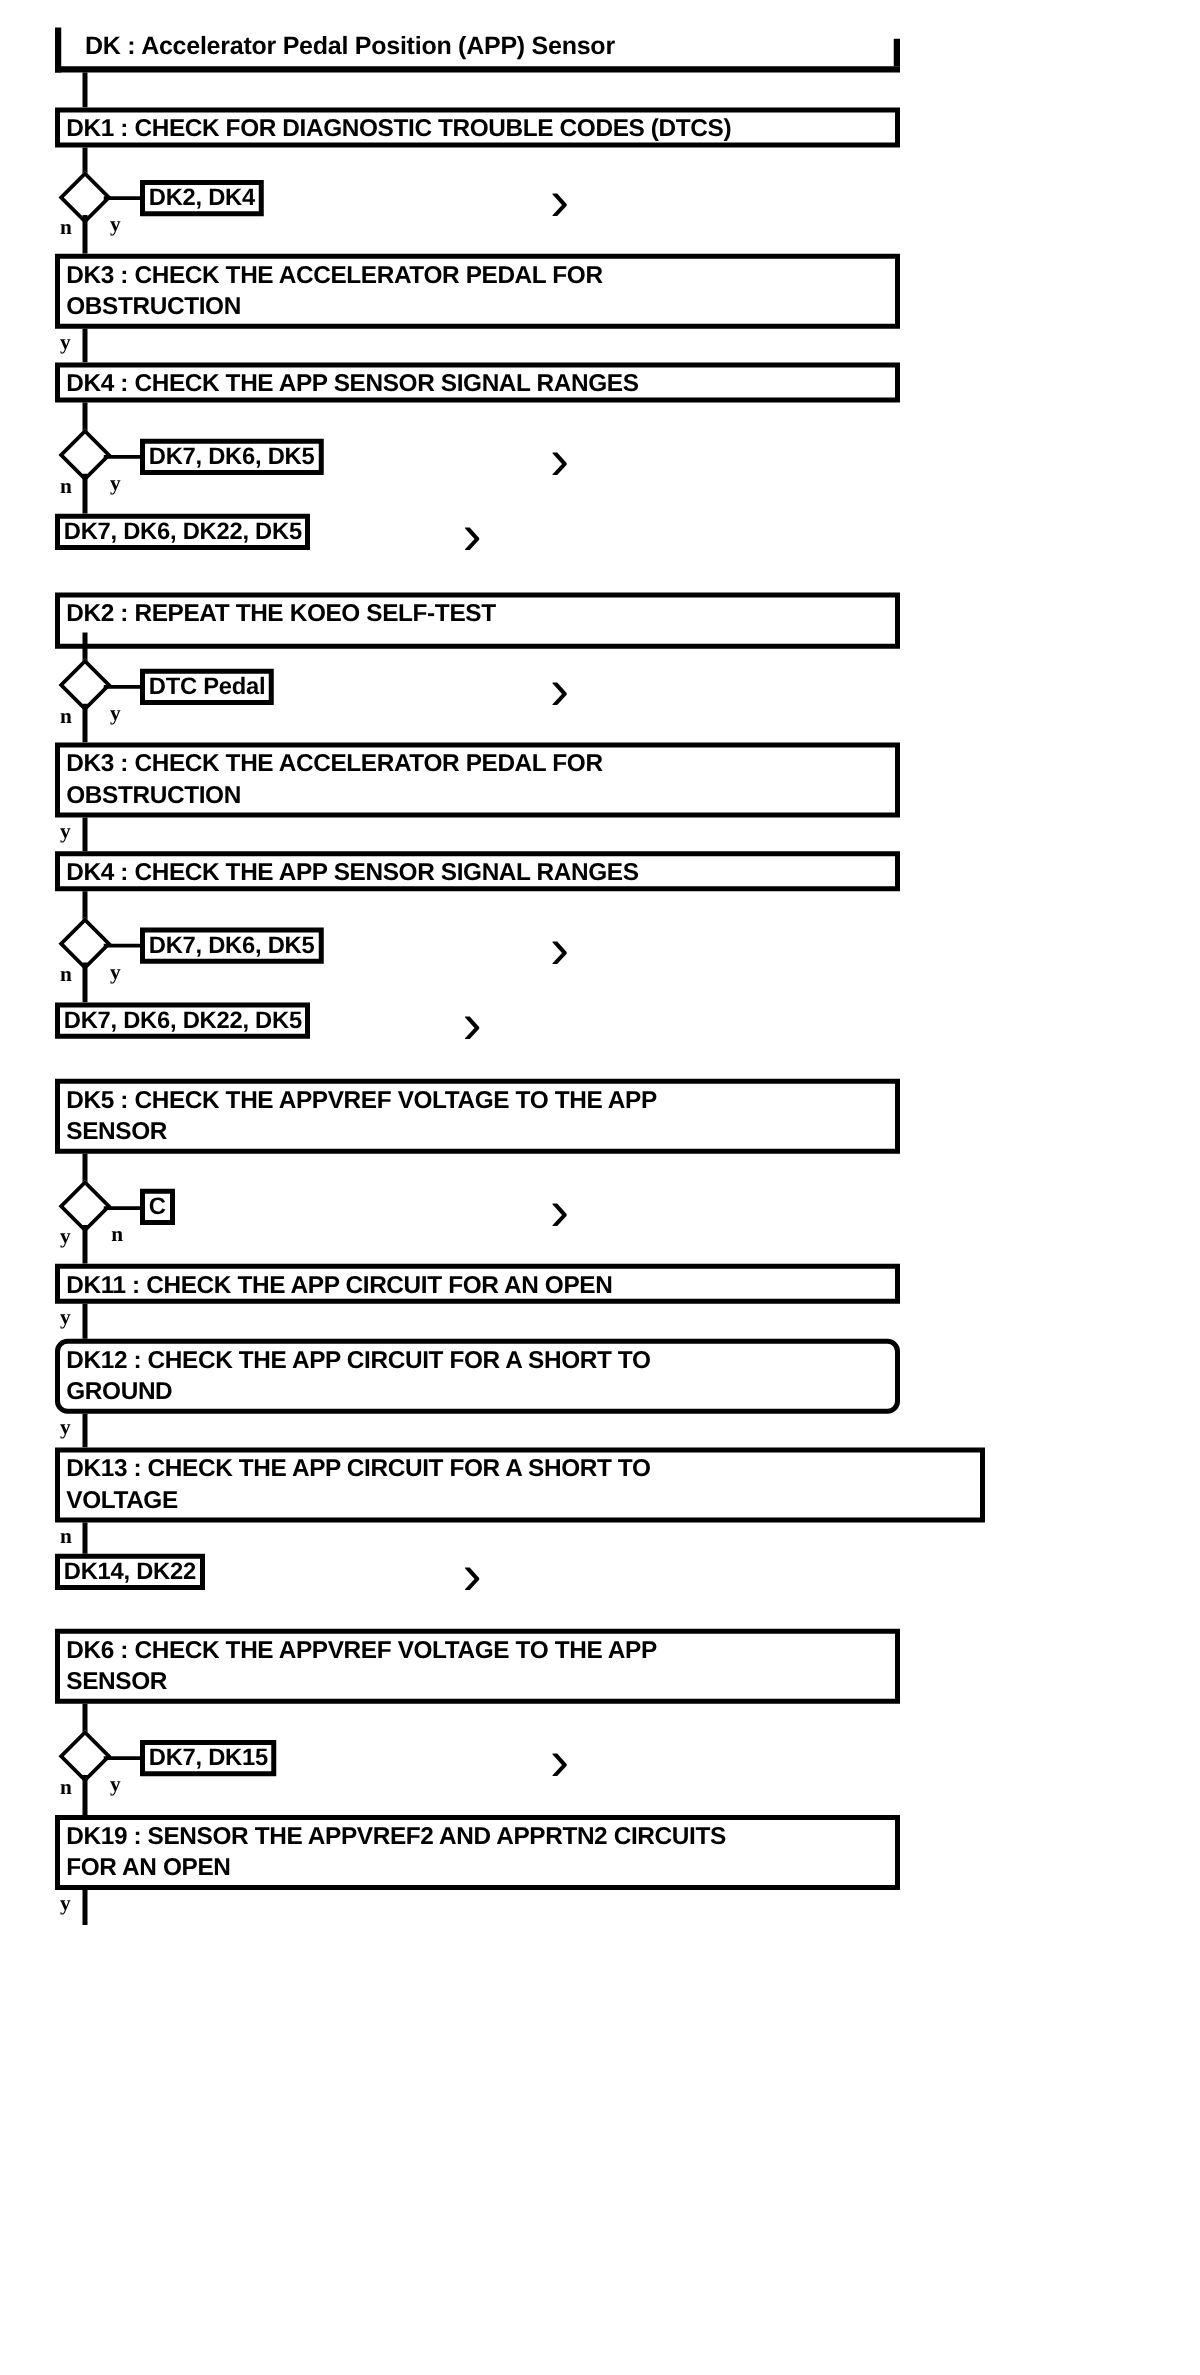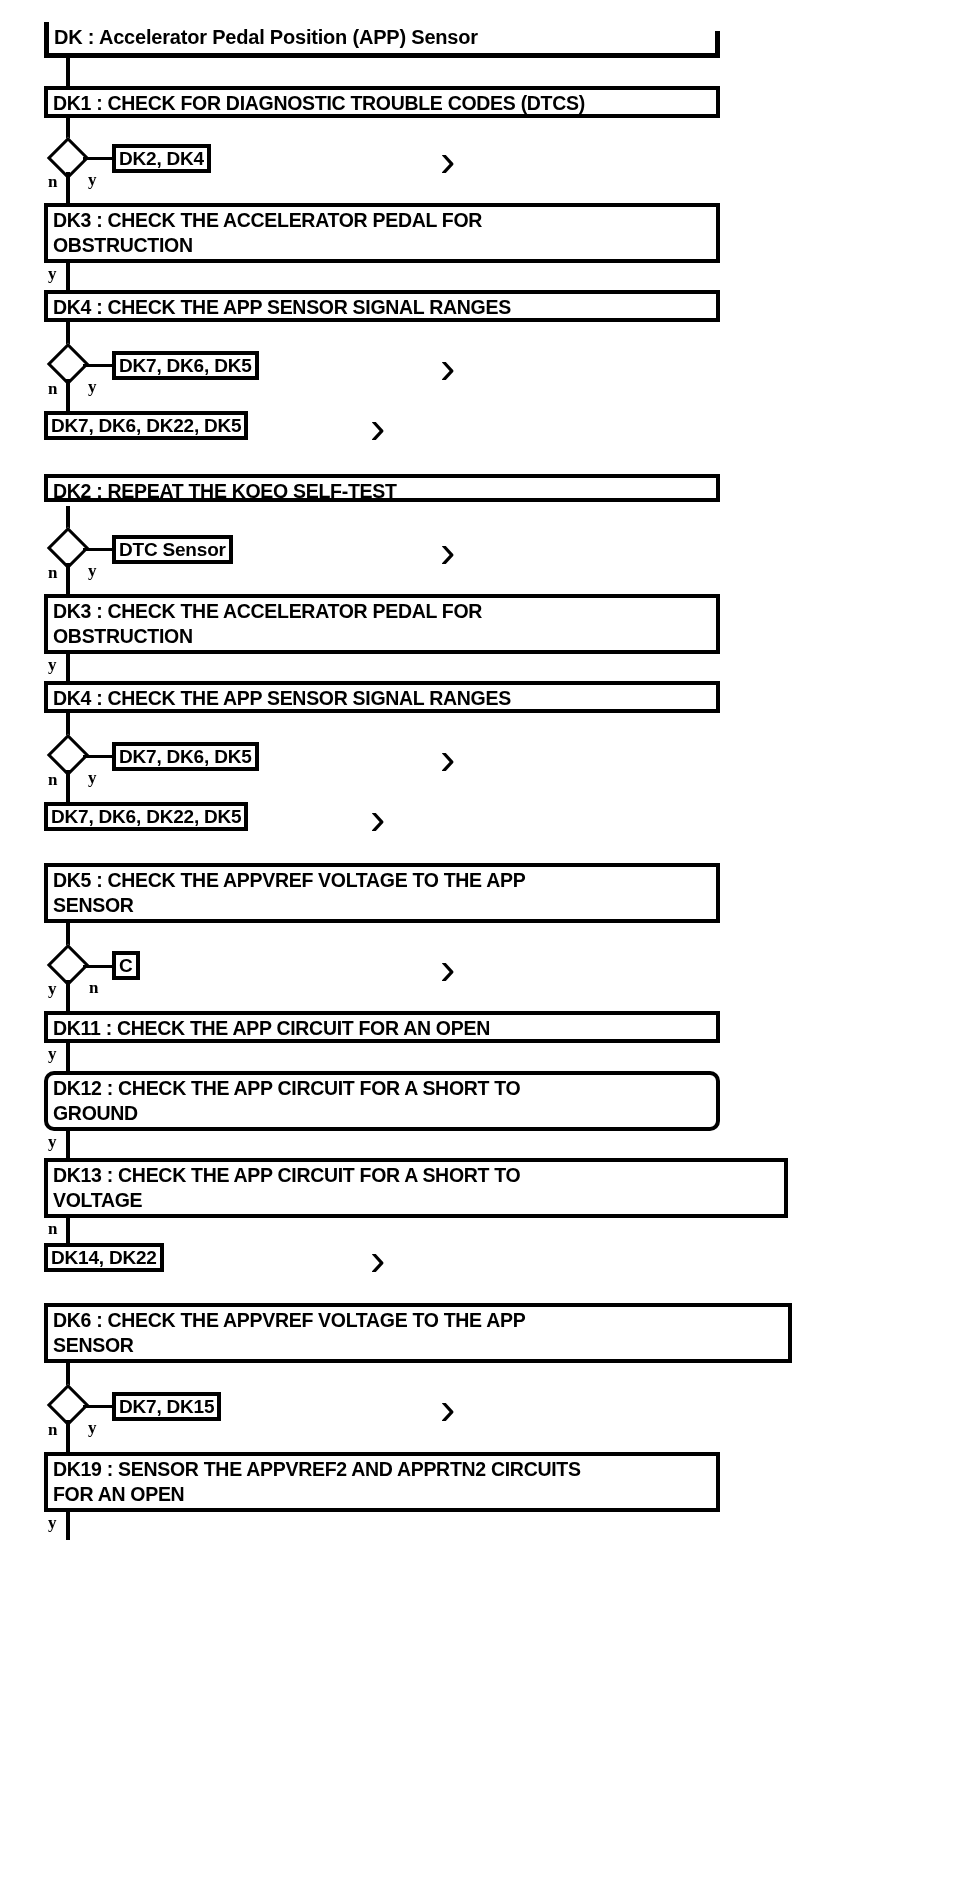--- a/index.html
+++ b/index.html
@@ -14,21 +14,21 @@
   #canvas{position:absolute;left:0;top:0;width:960px;height:1900px;}
 
   
   .title-bar{
     position:absolute;
     box-sizing:border-box;
     border-left:5px solid #000;
     border-bottom:5px solid #000;
     display:flex;
     align-items:center;
-    padding-left:5px;
+    padding-left:19px;
     font-size:20px;
     font-weight:bold;
     letter-spacing:-0.2px;
     white-space:nowrap;
     text-align:center;
   }
   .title-bar .rstub{
     position:absolute;
     right:0;
     bottom:0;
@@ -137,26 +137,26 @@
   <div class="hline" style="left:83px;top:364px;width:30px;"></div>
   <div class="ref-box" style="left:112px;top:351px;height:29px;">DK7, DK6, DK5</div>
   <div class="blabel" style="left:88px;top:378px;">y</div>
   <div class="blabel" style="left:48px;top:380px;">n</div>
   <div class="vline" style="left:66px;top:379px;height:32px;"></div>
   <div class="chevron" style="left:440px;top:344px;">›</div>
 
   <div class="ref-box" style="left:44px;top:411px;height:29px;">DK7, DK6, DK22, DK5</div>
   <div class="chevron" style="left:370px;top:404px;">›</div>
 
-  <div class="step-box" style="left:44px;top:474px;width:676px;height:28px;">DK2 : REPEAT THE KOEO SELF-TEST</div>
+  <div class="step-box" style="left:44px;top:474px;width:676px;height:45px;">DK2 : REPEAT THE KOEO SELF-TEST</div>
 
   <div class="vline" style="left:66px;top:506px;height:27px;"></div>
   <div class="diamond" style="left:53px;top:533px;"></div>
   <div class="hline" style="left:83px;top:548px;width:30px;"></div>
-  <div class="ref-box" style="left:112px;top:535px;height:29px;">DTC Sensor</div>
+  <div class="ref-box" style="left:112px;top:535px;height:29px;">DTC Pedal</div>
   <div class="blabel" style="left:88px;top:562px;">y</div>
   <div class="blabel" style="left:48px;top:564px;">n</div>
   <div class="vline" style="left:66px;top:563px;height:31px;"></div>
   <div class="chevron" style="left:440px;top:528px;">›</div>
 
   <div class="step-box" style="left:44px;top:594px;width:676px;height:60px;">DK3 : CHECK THE ACCELERATOR PEDAL FOR
 OBSTRUCTION</div>
   <div class="blabel" style="left:48px;top:656px;">y</div>
   <div class="vline" style="left:66px;top:654px;height:27px;"></div>
 
@@ -196,21 +196,21 @@
   <div class="vline" style="left:66px;top:1131px;height:27px;"></div>
 
   <div class="step-box" style="left:44px;top:1158px;width:744px;height:60px;">DK13 : CHECK THE APP CIRCUIT FOR A SHORT TO
 VOLTAGE</div>
   <div class="blabel" style="left:48px;top:1220px;">n</div>
   <div class="vline" style="left:66px;top:1218px;height:27px;"></div>
 
   <div class="ref-box" style="left:44px;top:1243px;height:29px;">DK14, DK22</div>
   <div class="chevron" style="left:370px;top:1236px;">›</div>
 
-  <div class="step-box" style="left:44px;top:1303px;width:748px;height:60px;">DK6 : CHECK THE APPVREF VOLTAGE TO THE APP
+  <div class="step-box" style="left:44px;top:1303px;width:676px;height:60px;">DK6 : CHECK THE APPVREF VOLTAGE TO THE APP
 SENSOR</div>
 
   <div class="vline" style="left:66px;top:1363px;height:27px;"></div>
   <div class="diamond" style="left:53px;top:1390px;"></div>
   <div class="hline" style="left:83px;top:1405px;width:30px;"></div>
   <div class="ref-box" style="left:112px;top:1392px;height:29px;">DK7, DK15</div>
   <div class="blabel" style="left:88px;top:1419px;">y</div>
   <div class="blabel" style="left:48px;top:1421px;">n</div>
   <div class="vline" style="left:66px;top:1420px;height:32px;"></div>
   <div class="chevron" style="left:440px;top:1385px;">›</div>

